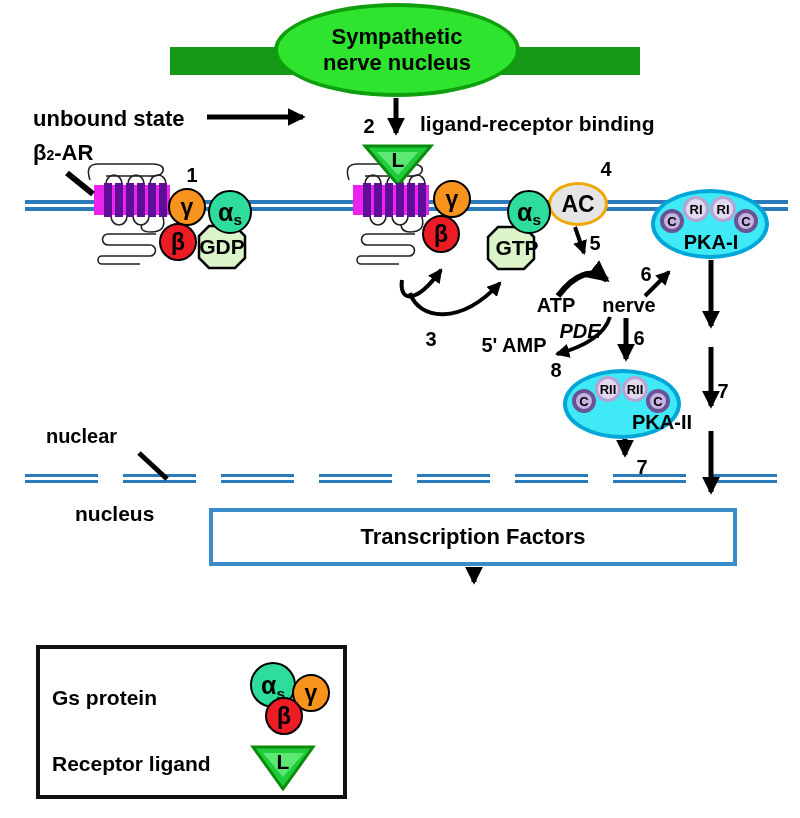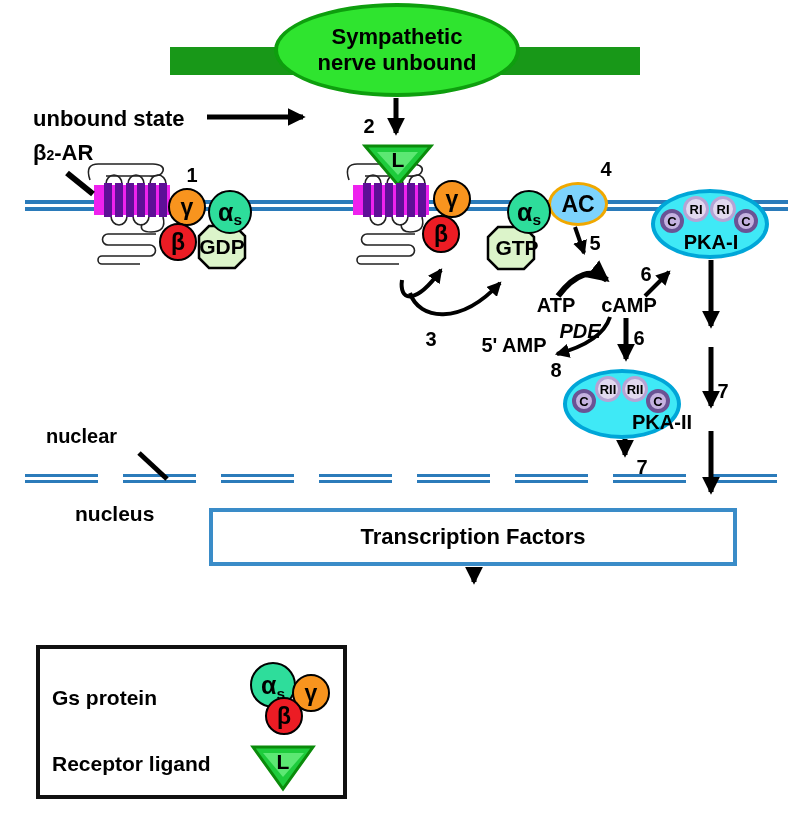--- a/index.html
+++ b/index.html
@@ -24,21 +24,21 @@
   
   .rec-rect{width:76px;height:30px;background:#EE22EE;}
   .helix{width:8px;height:34px;background:#5E0F97;}
   
   .g-orange{background:#F8941E;font-size:23px;}
   .g-red{background:#EC1C24;font-size:23px;}
   .g-teal{background:#2EDD9B;font-size:25px;}
   .d38{width:38px;height:38px;}
   .d44{width:44px;height:44px;}
   .d46{width:46px;height:46px;}
-  #ac-ellipse{left:548px;top:182px;width:60px;height:44px;border-radius:50%;background:#7dd3fc;
+  #ac-ellipse{left:548px;top:182px;width:60px;height:44px;border-radius:50%;background:#e5e5e5;
               border:3px solid #F0A800;display:flex;align-items:center;justify-content:center;
               font-size:23px;box-sizing:border-box;}
   .pka{width:118px;height:70px;border-radius:50%;background:#3FE9F6;border:4px solid #00A6D8;box-sizing:border-box;}
   .sub-c{width:24px;height:24px;border-radius:50%;background:#C4B2E0;border:4px solid #6A5394;
          display:flex;align-items:center;justify-content:center;font-size:13px;box-sizing:border-box;}
   .sub-r{width:26px;height:26px;border-radius:50%;background:#E2D9F0;border:3px solid #B5A3D4;
          display:flex;align-items:center;justify-content:center;font-size:13px;box-sizing:border-box;}
   
   .nucmem{left:25px;width:752px;height:3px;
           background:repeating-linear-gradient(90deg,#2B7BBA 0 73px,transparent 73px 98px);}
@@ -52,21 +52,21 @@
   svg{position:absolute;left:0;top:0;}
 </style>
 </head>
 <body>
 
 <div id="canvas">
 
   <div class="abs z1" id="green-bar"></div>
   <div class="abs z3" id="terminal">
     <div>Sympathetic</div>
-    <div>nerve unbound</div>
+    <div>nerve nucleus</div>
   </div>
 
   <div class="abs z1 mem" id="mem1"></div>
   <div class="abs z1 mem" id="mem2"></div>
 
   <div class="abs z1 nucmem" style="top:474px;"></div>
   <div class="abs z1 nucmem" style="top:480px;"></div>
 
   <svg class="z2" width="800" height="818">
 
@@ -218,38 +218,39 @@
       <path d="M711,347 L711,406" stroke-width="5" marker-end="url(#ah)"></path>
       <path d="M711,431 L711,492" stroke-width="5" marker-end="url(#ah)"></path>
       <path d="M625,439 L625,455" stroke-width="5" marker-end="url(#ah)"></path>
       <path d="M139,453 L167,479" stroke-width="5"></path>
       <path d="M474,567 L474,582" stroke-width="5" marker-end="url(#ah)"></path>
     </g>
   </svg>
 
   <div class="abs z6 lbl t22" style="left:33px;top:106px;">unbound state</div>
   <div class="abs z6 lbl t22" style="left:33px;top:140px;"><span>β</span><span style="font-size:14px;">2</span><span>-AR</span></div>
+  <div class="abs z6 lbl t21" style="left:420px;top:112px;">ligand-receptor binding</div>
 
   <div class="abs z6 ctr num" style="left:192px;top:175px;">1</div>
   <div class="abs z6 ctr num" style="left:369px;top:126px;">2</div>
   <div class="abs z6 ctr num" style="left:431px;top:339px;">3</div>
   <div class="abs z6 ctr num" style="left:606px;top:169px;">4</div>
   <div class="abs z6 ctr num" style="left:595px;top:243px;">5</div>
   <div class="abs z6 ctr num" style="left:646px;top:274px;">6</div>
   <div class="abs z6 ctr num" style="left:639px;top:338px;">6</div>
   <div class="abs z6 ctr num" style="left:723px;top:391px;">7</div>
   <div class="abs z6 ctr num" style="left:642px;top:467px;">7</div>
   <div class="abs z6 ctr num" style="left:556px;top:370px;">8</div>
 
   <div class="abs z6 ctr t21" style="left:222px;top:247px;">GDP</div>
   <div class="abs z6 ctr t21" style="left:511px;top:248px;margin-left:6px;">GTP</div>
   <div class="abs z6 ctr t21" style="left:398px;top:160px;">L</div>
 
   <div class="abs z6 ctr t20" style="left:556px;top:305px;text-align:right;">ATP</div>
-  <div class="abs z6 ctr t20" style="left:629px;top:305px;">cAMP</div>
+  <div class="abs z6 ctr t20" style="left:629px;top:305px;">nerve</div>
   <div class="abs z6 ctr t20" style="left:580px;top:331px;font-style:italic;">PDE</div>
   <div class="abs z6 ctr t20" style="left:514px;top:345px;">5' AMP</div>
 
   <div class="abs z6" style="left:25px;top:424px;width:113px;text-align:center;font-size:20px;line-height:1.25;">
     <div>nuclear</div>
   </div>
   <div class="abs z6 lbl t21" style="left:75px;top:502px;">nucleus</div>
 
 </div>
 

